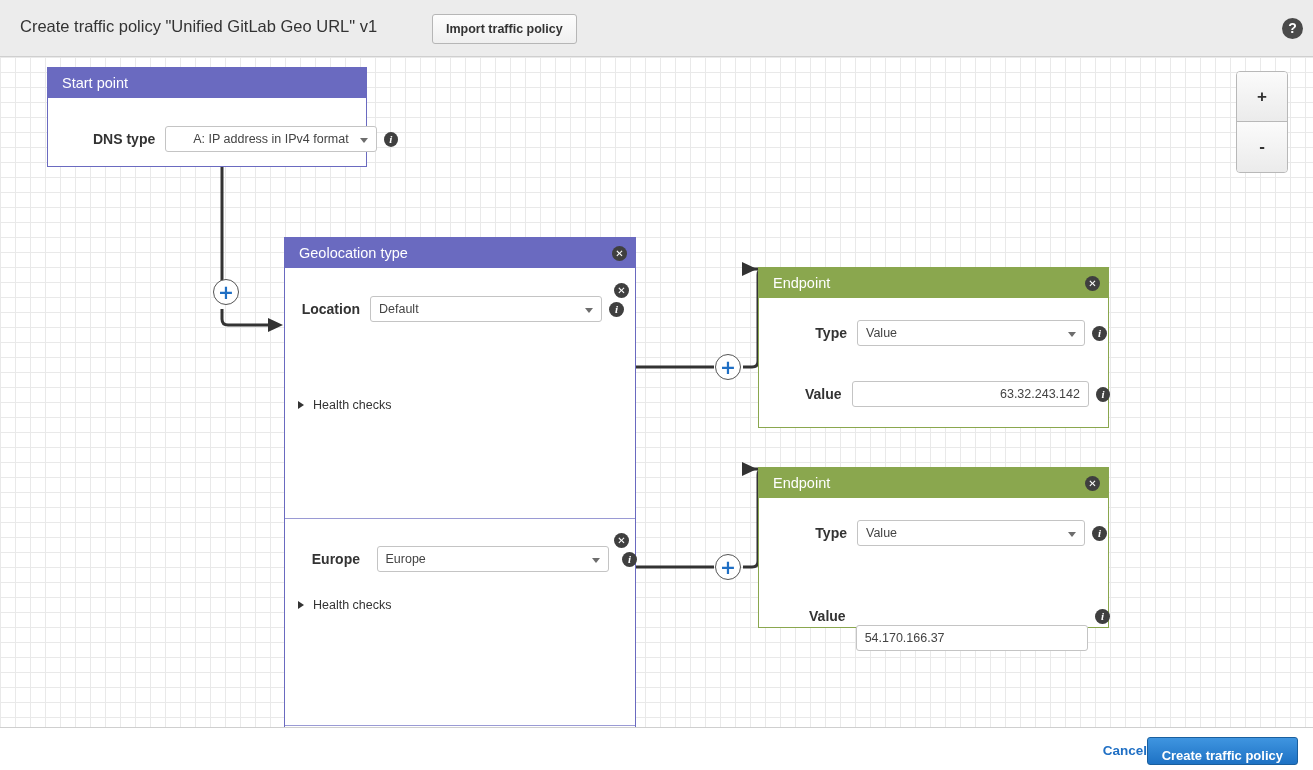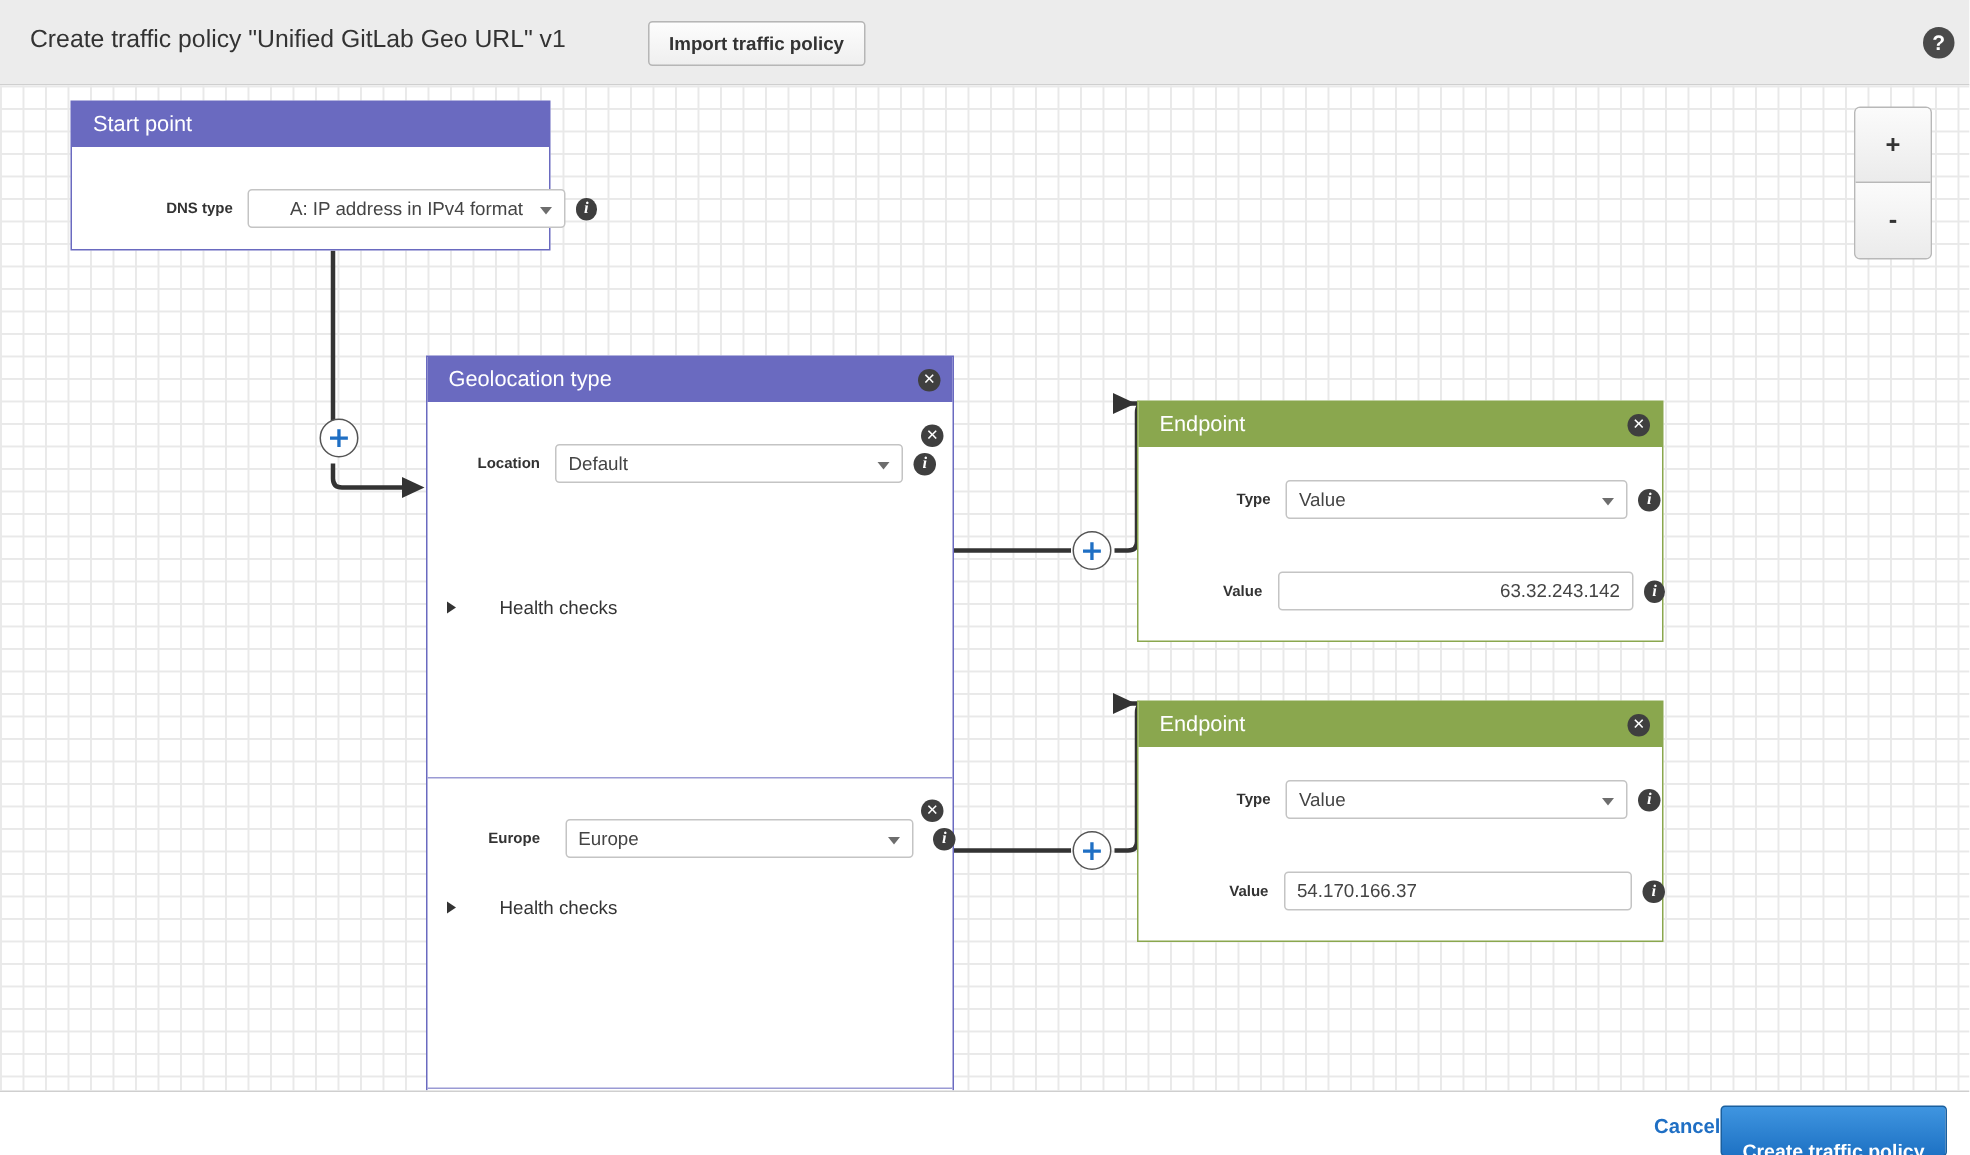--- a/index.html
+++ b/index.html
@@ -148,21 +148,21 @@
     top: 8px;
   }
 
   
   .field-row {
     position: absolute;
     display: flex;
     align-items: center;
   }
   .field-label {
-    font-size: 10px;
+    font-size: 14px;
     font-weight: bold;
     color: #333333;
     text-align: right;
     margin-right: 10px;
   }
   .ctrl {
     height: 26px;
     border: 1px solid #c4c4c4;
     border-radius: 3px;
     background: #ffffff;
@@ -183,21 +183,20 @@
     border-right: 4px solid transparent;
     border-top: 5px solid #6d6d6d;
   }
   .field-info { margin-left: 7px; }
 
   .disclosure-row {
     position: absolute;
     display: flex;
     align-items: center;
     cursor: pointer;
-    gap: 20px;
   }
   .disc-tri {
     width: 0; height: 0;
     border-top: 4.5px solid transparent;
     border-bottom: 4.5px solid transparent;
     border-left: 6px solid #333333;
     margin-right: 9px;
   }
   .disc-label { font-size: 12.5px; color: #333333; }
 
@@ -256,21 +255,21 @@
     font-size: 13.5px;
     font-weight: bold;
     color: #1f6fc4;
     cursor: pointer;
   }
   #create-btn {
     position: absolute;
     right: 15px;
     top: 9px;
     height: 28px;
-    padding: 16px 14px;
+    padding: 4px 14px;
     line-height: 27px;
     font-size: 13px;
     font-weight: bold;
     color: #ffffff;
     background: linear-gradient(to bottom, #3f95e0 0%, #1e72c4 100%);
     border: 1px solid #1a5f9e;
     border-radius: 3px;
     cursor: pointer;
     white-space: nowrap;
     box-sizing: border-box;
@@ -392,21 +391,21 @@
     <div class="field-row" style="left:0; top:52px; width:351px;">
       <span class="field-label" style="width:88px;">Type</span>
       <span class="ctrl select-ctrl" style="width:228px;">
         <span>Value</span>
         <span class="caret"></span>
       </span>
       <span class="ico-info field-info">i</span>
     </div>
     <div class="field-row" style="left:0; top:113px; width:351px;">
       <span class="field-label" style="width:88px;">Value</span>
-      <span class="ctrl" style="width:236px;">
+      <span class="ctrl" style="width:236px;margin-top:44px;">
         <span>54.170.166.37</span>
       </span>
       <span class="ico-info field-info">i</span>
     </div>
   </div>
 
   <div id="zoom-controls">
     <div class="zoom-btn" id="zoom-in">+</div>
     <div class="zoom-btn" id="zoom-out">-</div>
   </div>

